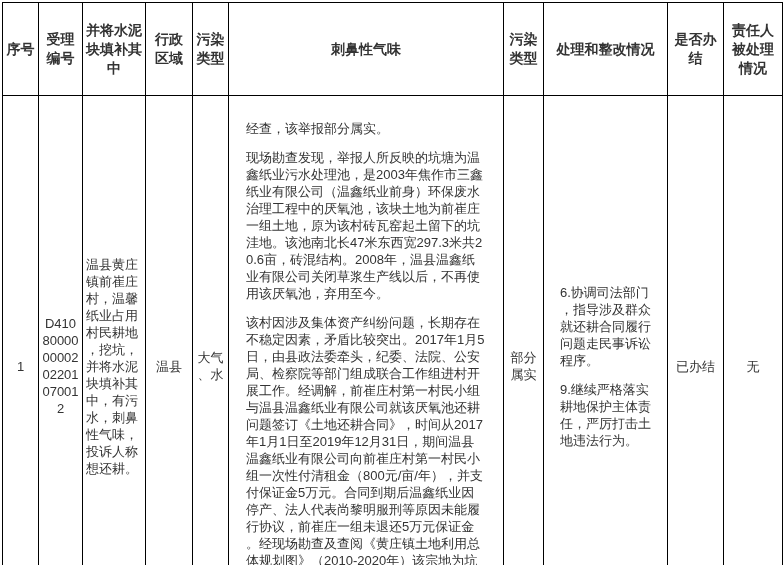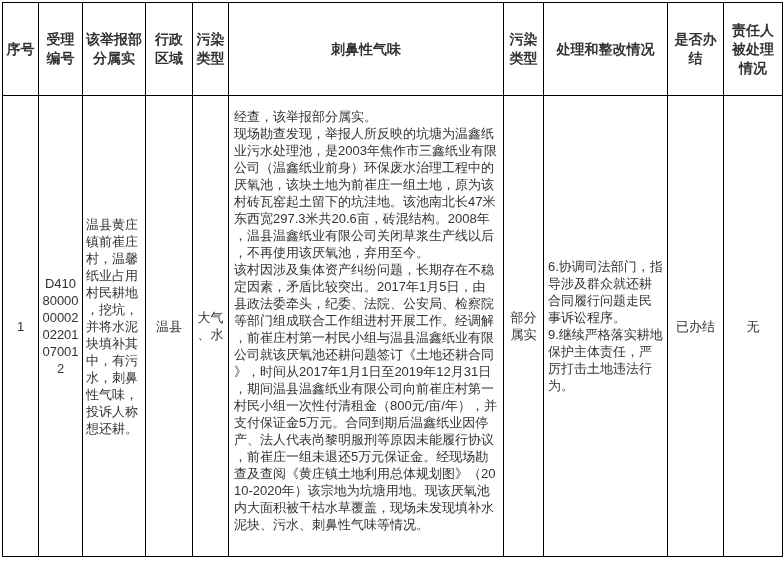--- a/index.html
+++ b/index.html
@@ -47,21 +47,21 @@
   td.text-left { text-align: left; }
   td.case-no {
     text-align: center;
     word-break: break-all;
   }
   td.investigation {
     vertical-align: top;
     padding: 12px 5px 4px 5px;
   }
   td.handling { padding: 2px 4px; }
-  .para { margin: 0; }
+  .para { margin: 12px; }
 </style>
 </head>
 <body>
 
 <table class="report">
   <colgroup>
     <col style="width:36px">
     <col style="width:44px">
     <col style="width:63px">
     <col style="width:47px">
@@ -69,21 +69,21 @@
     <col style="width:275px">
     <col style="width:40px">
     <col style="width:124px">
     <col style="width:56px">
     <col style="width:59px">
   </colgroup>
   <thead>
     <tr class="head-row">
       <th>序号</th>
       <th>受理编号</th>
-      <th>该举报部分属实</th>
+      <th>并将水泥块填补其中</th>
       <th>行政区域</th>
       <th>污染类型</th>
       <th>刺鼻性气味</th>
       <th>污染类型</th>
       <th>处理和整改情况</th>
       <th>是否办结</th>
       <th>责任人被处理情况</th>
     </tr>
   </thead>
   <tbody>

